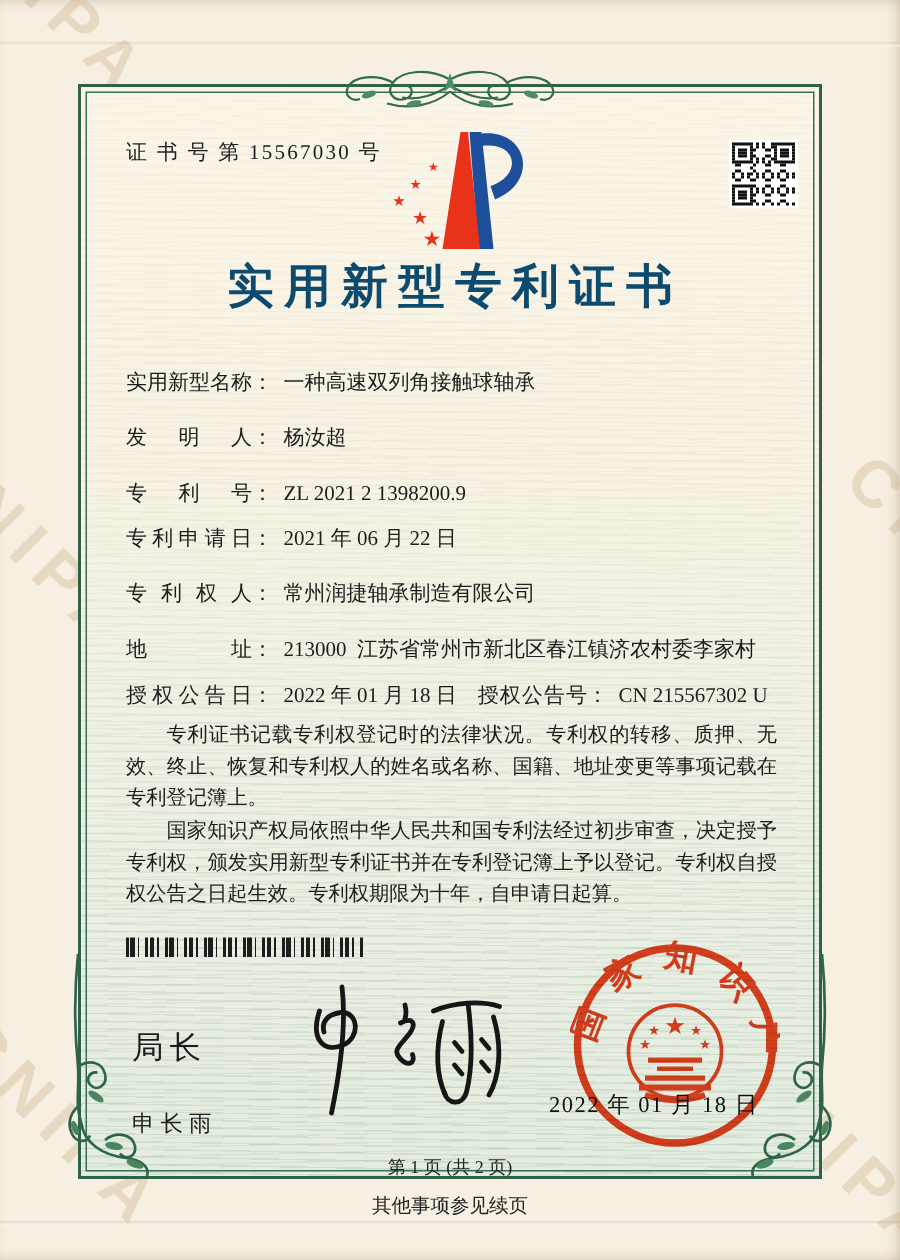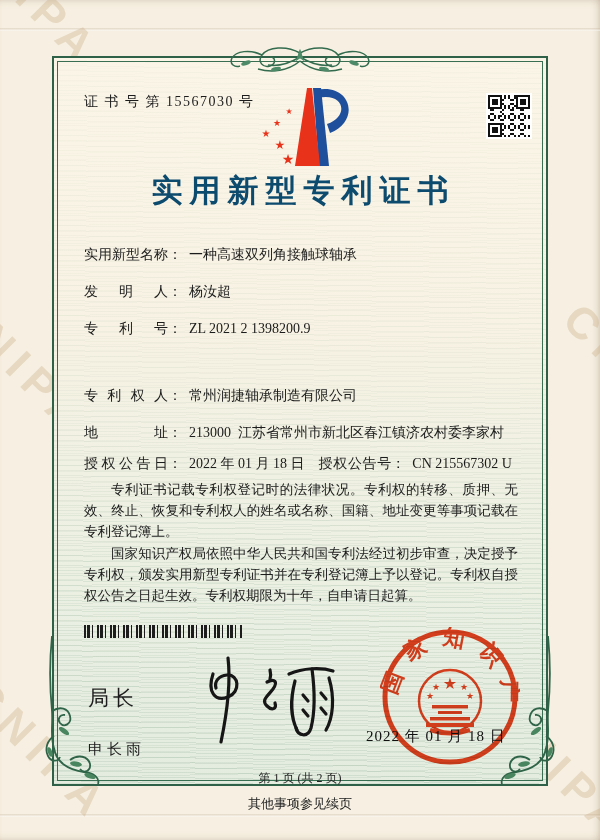--- a/index.html
+++ b/index.html
@@ -315,20 +315,23 @@
 
   <div class="abs field-row z3" style="top:246px">
     <span class="flabel">实用新型名称</span><span class="fcolon">：</span><span class="fvalue">一种高速双列角接触球轴承</span>
   </div>
   <div class="abs field-row z3" style="top:283px">
     <span class="flabel">发明人</span><span class="fcolon">：</span><span class="fvalue">杨汝超</span>
   </div>
   <div class="abs field-row z3" style="top:320px">
     <span class="flabel">专利号</span><span class="fcolon">：</span><span class="fvalue">ZL 2021 2 1398200.9</span>
   </div>
+  <div class="abs field-row z3" style="top:350px">
+    <span class="flabel">专利申请日</span><span class="fcolon">：</span><span class="fvalue">2021 年 06 月 22 日</span>
+  </div>
   <div class="abs field-row z3" style="top:387px">
     <span class="flabel">专利权人</span><span class="fcolon">：</span><span class="fvalue">常州润捷轴承制造有限公司</span>
   </div>
   <div class="abs field-row z3" style="top:424px">
     <span class="flabel">地址</span><span class="fcolon">：</span><span class="fvalue">213000  江苏省常州市新北区春江镇济农村委李家村</span>
   </div>
   <div class="abs field-row z3" style="top:455px">
     <span><span class="flabel">授权公告日</span><span class="fcolon">：</span><span class="fvalue">2022 年 01 月 18 日</span></span><span class="pair2"><span class="flabel">授权公告号</span><span class="fcolon">：</span><span class="fvalue">CN 215567302 U</span></span>
   </div>
 

